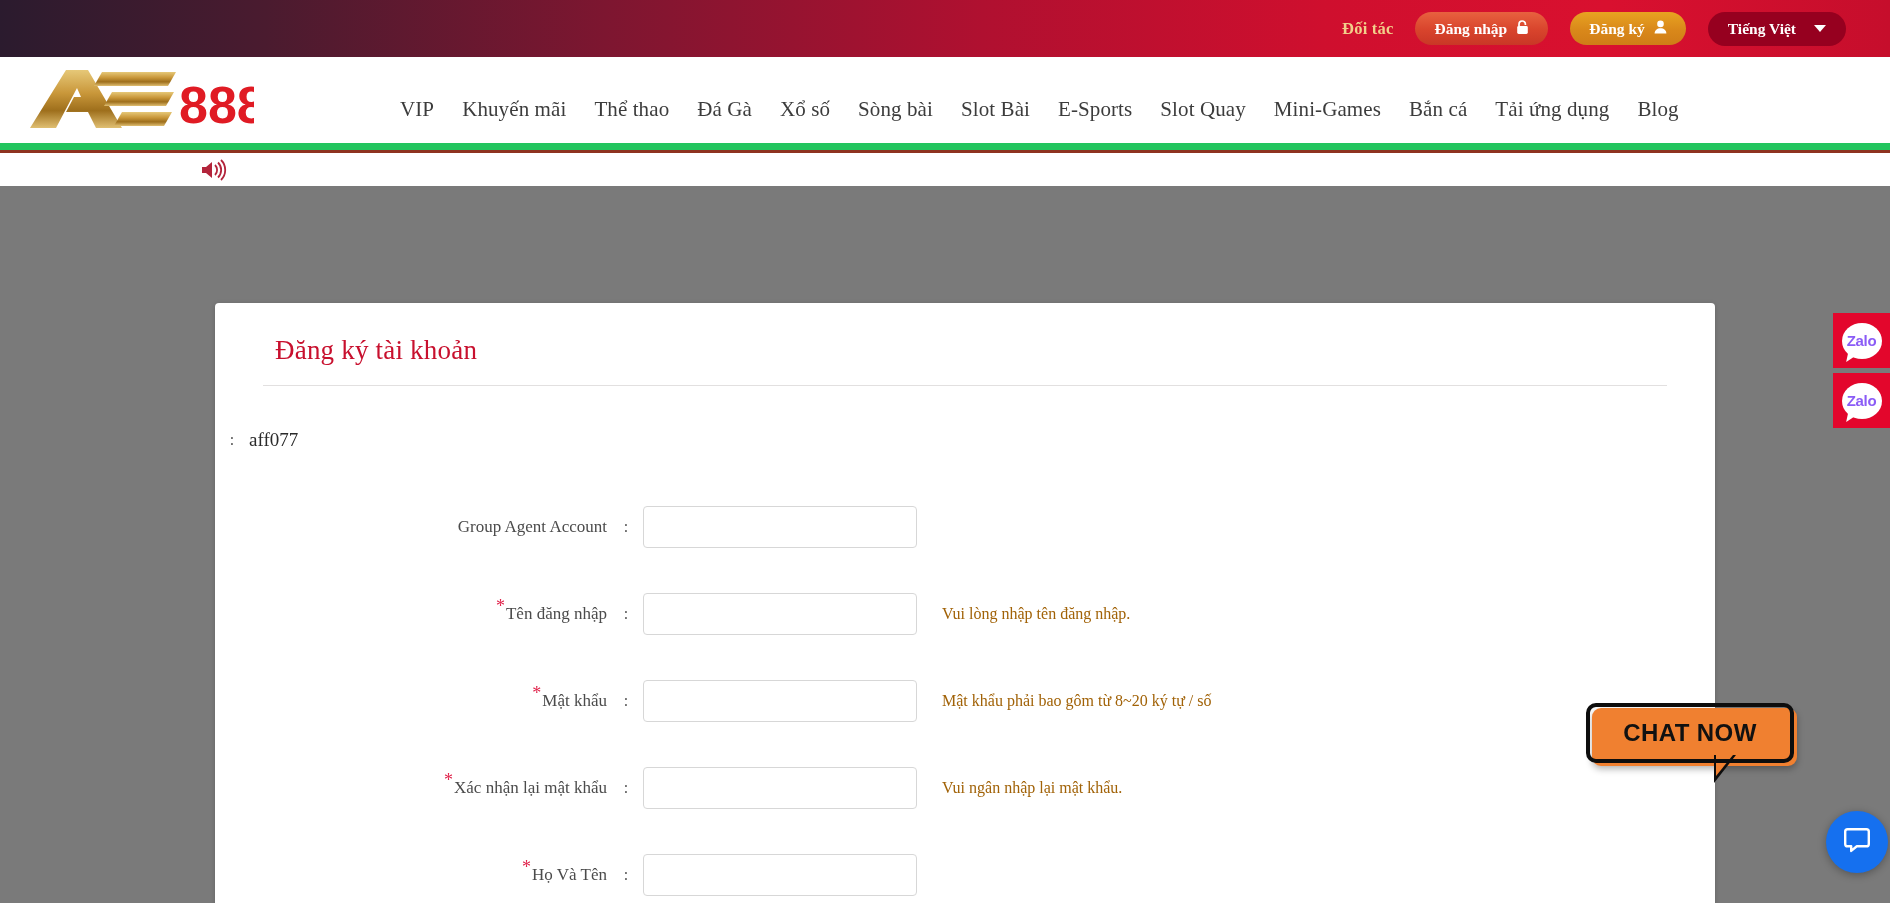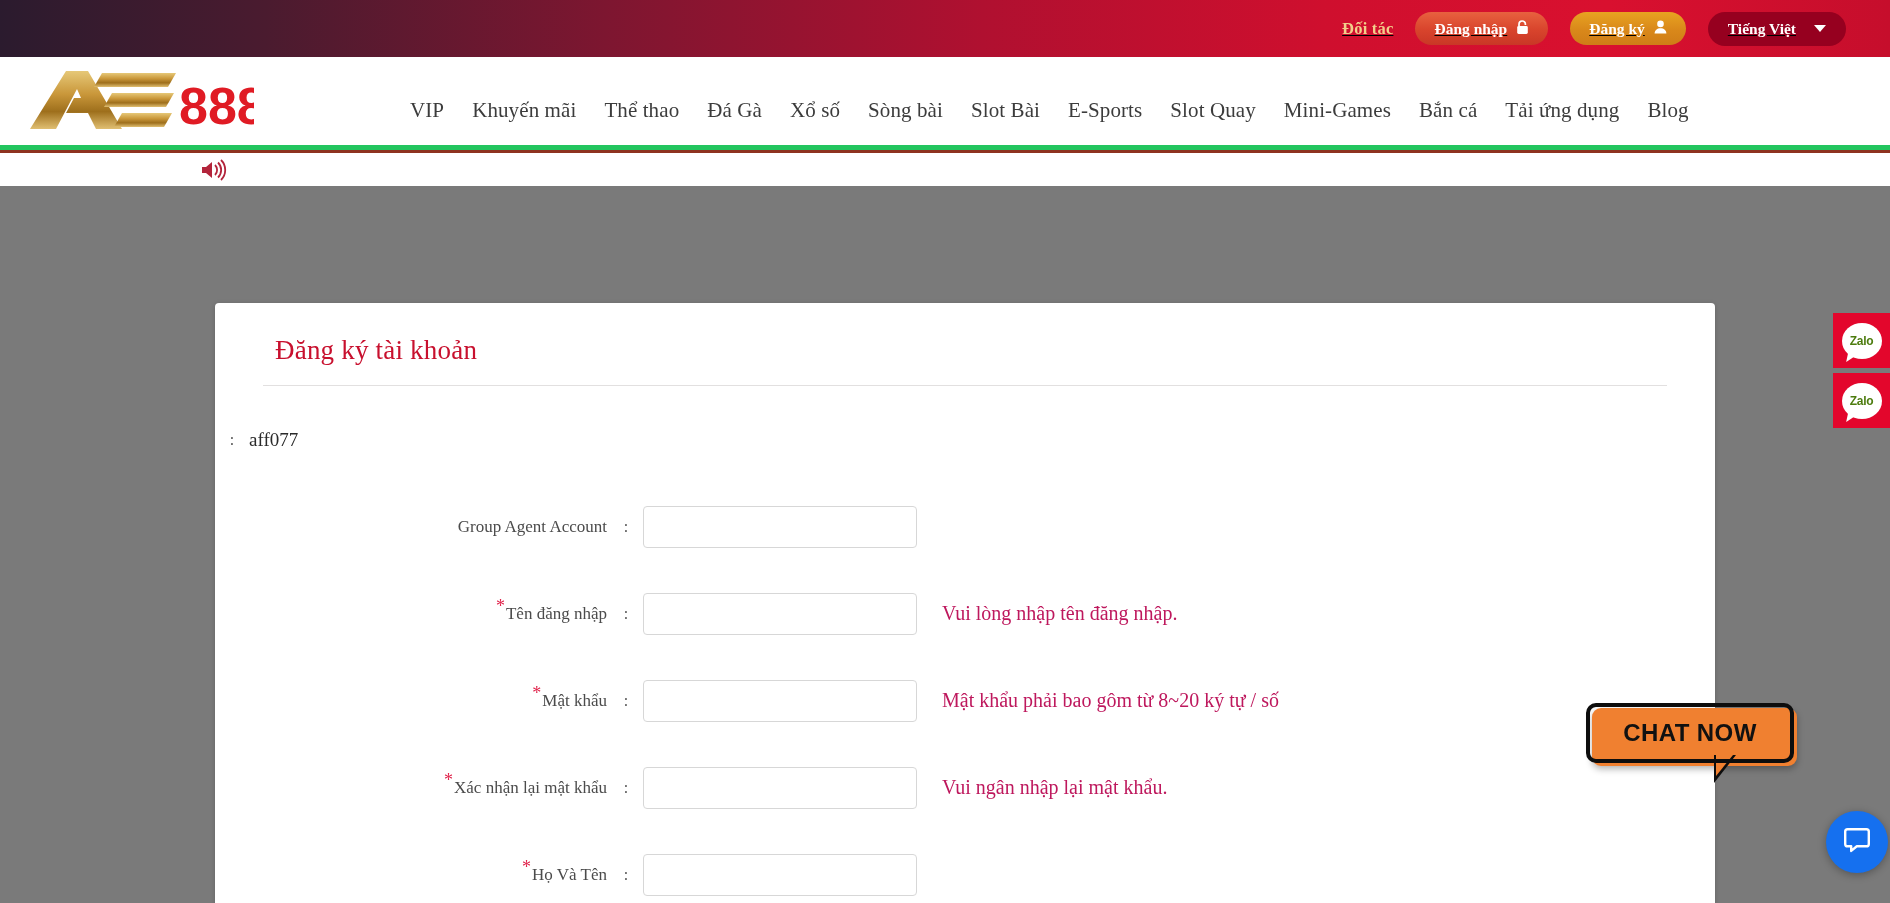--- a/index.html
+++ b/index.html
@@ -17,21 +17,21 @@
   }
 
   
   .topbar {
     position: absolute; top: 0; left: 0;
     width: 1890px; height: 57px;
     background: linear-gradient(90deg, #2b1b2e 0%, #4a1b2f 14%, #7d1630 32%, #b01030 52%, #cf0f2e 70%, #d9102f 85%, #c60e2c 100%);
     display: flex; align-items: center; justify-content: flex-end;
     padding-right: 44px;
   }
-  .topbar-inner { display: flex; align-items: center; gap: 22px; text-decoration: underline; }
+  .topbar-inner { display: flex; align-items: center; gap: 22px; }
   .partner-link {
     color: #f2cf8a; font-size: 16.5px; font-weight: bold;
     letter-spacing: .2px; cursor: pointer; white-space: nowrap;
   }
   .btn-pill {
     display: inline-flex; align-items: center; gap: 9px;
     height: 33px; padding: 14px 19px;
     border-radius: 17px; color: #fff; font-size: 15.5px;
     font-weight: bold; white-space: nowrap; cursor: pointer;
     border: none;
@@ -46,22 +46,21 @@
   }
   .ico-glyph { font-size: 14px; line-height: 1; display: inline-block; }
   .caret { width:0;height:0;border-left:6px solid transparent;border-right:6px solid transparent;border-top:7px solid #fff; display:inline-block; }
 
   
   .navbar {
     position: absolute; top: 57px; left: 0;
     width: 1890px; height: 93px;
     background: #fff;
     display: flex; align-items: center;
-    border-bottom: 5px solid #22c55e;
-    gap: 10px;
+    border-bottom: 7px solid #22c55e;
   }
   .logo {
     margin-left: 26px; width: 228px; height: 66px;
     display: flex; align-items: center; position: relative;
   }
   .logo svg { display:block; }
   .navlinks {
     display: flex; align-items: center; flex: 1;
     justify-content: flex-start; padding-left: 132px; gap: 0; margin-top: 18px;
   }
@@ -120,21 +119,21 @@
   }
   .fvalue { font-size: 19px; color: #2a2a2a; }
   .finput {
     width: 274px; height: 42px;
     border: 1px solid #d7d7d7; border-radius: 4px;
     background: #fff; outline: none;
     font-family: "Liberation Serif", serif; font-size: 16px;
     padding: 0 8px; color: #222;
   }
   .fhint {
-    margin-left: 25px; font-size: 20px; color: #be185d;
+    margin-left: 25px; font-size: 16px; color: #a16207;
     white-space: nowrap;
   }
 
   
   .zalo-stack {
     position: absolute; right: 0; top: 313px;
     display: flex; flex-direction: column; gap: 5px;
   }
   .zalo-btn {
     width: 57px; height: 55px; background: #e3062c;
@@ -148,21 +147,21 @@
   }
   .zalo-bubble::after {
     content: ""; position: absolute; left: 5px; bottom: -4px;
     width: 0; height: 0;
     border-top: 9px solid #fff;
     border-right: 9px solid transparent;
     transform: rotate(12deg);
   }
   .zalo-txt {
     font-family: "Liberation Sans", sans-serif;
-    font-weight: bold; font-size: 12px; color: #4d7c0f;
+    font-weight: bold; font-size: 15px; color: #8b5cf6;
     letter-spacing: -.3px; z-index: 2;
   }
 
   .chatnow {
     position: absolute; left: 1586px; top: 703px;
     width: 218px; height: 73px;
   }
   .chatnow-box {
     position: absolute; left: 6px; top: 5px;
     width: 205px; height: 58px;

